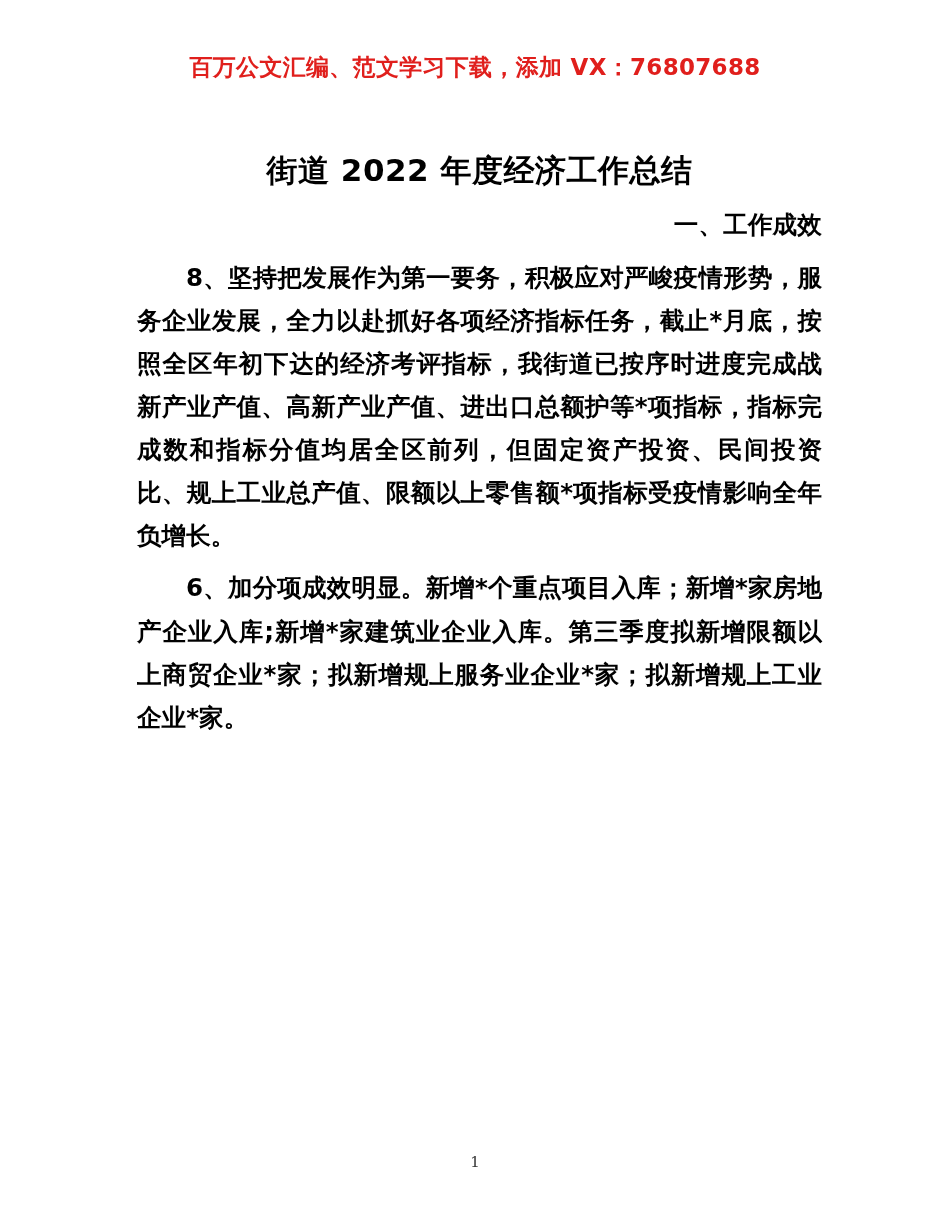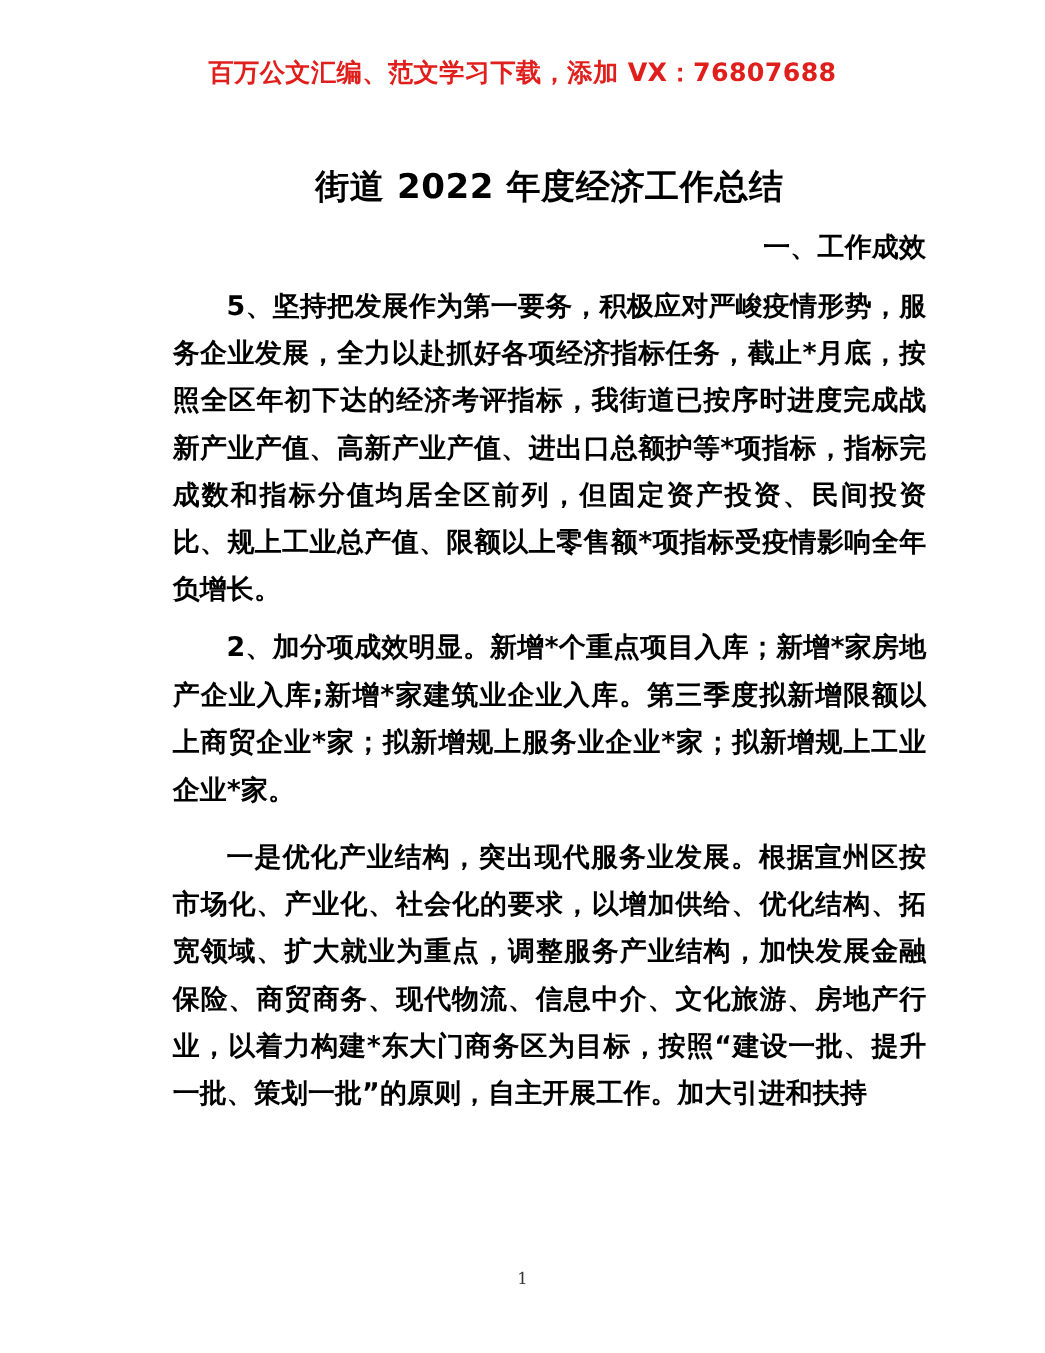--- a/index.html
+++ b/index.html
@@ -39,21 +39,20 @@
     white-space: nowrap;
     font-family: "DejaVu Sans", "Liberation Sans", sans-serif;
   }
 
   
   .doc-body {
     position: absolute;
     top: 150px;
     left: 137px;
     width: 685px;
-    margin-left: 20px;
   }
 
   .doc-title {
     text-align: center;
     font-size: 31px;
     font-weight: 700;
     line-height: 1.35;
     margin: 0 0 12px 0;
     letter-spacing: 0.5px;
   }
@@ -102,30 +101,29 @@
   <div class="promo-banner">百万公文汇编、范文学习下载，添加 VX：76807688</div>
 
   <div class="doc-body">
 
     <h1 class="doc-title">街道 2022 年度经济工作总结</h1>
 
     <p class="section-heading">一、工作成效</p>
 
     <div class="spacer-sm"></div>
 
-    <p class="para">5、坚持把发展作为第一要务，积极应对严峻疫情形势，服务企业发展，全力以赴抓好各项经济指标任务，截止*月底，按照全区年初下达的经济考评指标，我街道已按序时进度完成战新产业产值、高新产业产值、进出口总额护等*项指标，指标完成数和指标分值均居全区前列，但固定资产投资、民间投资比、规上工业总产值、限额以上零售额*项指标受疫情影响全年负增长。</p>
+    <p class="para">8、坚持把发展作为第一要务，积极应对严峻疫情形势，服务企业发展，全力以赴抓好各项经济指标任务，截止*月底，按照全区年初下达的经济考评指标，我街道已按序时进度完成战新产业产值、高新产业产值、进出口总额护等*项指标，指标完成数和指标分值均居全区前列，但固定资产投资、民间投资比、规上工业总产值、限额以上零售额*项指标受疫情影响全年负增长。</p>
 
     <div class="spacer-sm"></div>
 
-    <p class="para">2、加分项成效明显。新增*个重点项目入库；新增*家房地产企业入库;新增*家建筑业企业入库。第三季度拟新增限额以上商贸企业*家；拟新增规上服务业企业*家；拟新增规上工业企业*家。</p>
+    <p class="para">6、加分项成效明显。新增*个重点项目入库；新增*家房地产企业入库;新增*家建筑业企业入库。第三季度拟新增限额以上商贸企业*家；拟新增规上服务业企业*家；拟新增规上工业企业*家。</p>
 
     <div class="spacer-sm"></div>
 
 
     <div class="spacer-sm"></div>
 
-    <p class="para">一是优化产业结构，突出现代服务业发展。根据宣州区按市场化、产业化、社会化的要求，以增加供给、优化结构、拓宽领域、扩大就业为重点，调整服务产业结构，加快发展金融保险、商贸商务、现代物流、信息中介、文化旅游、房地产行业，以着力构建*东大门商务区为目标，按照“建设一批、提升一批、策划一批”的原则，自主开展工作。加大引进和扶持</p>
 
   </div>
 
   <div class="page-number">1</div>
 
 </div>
 
 </body></html>

